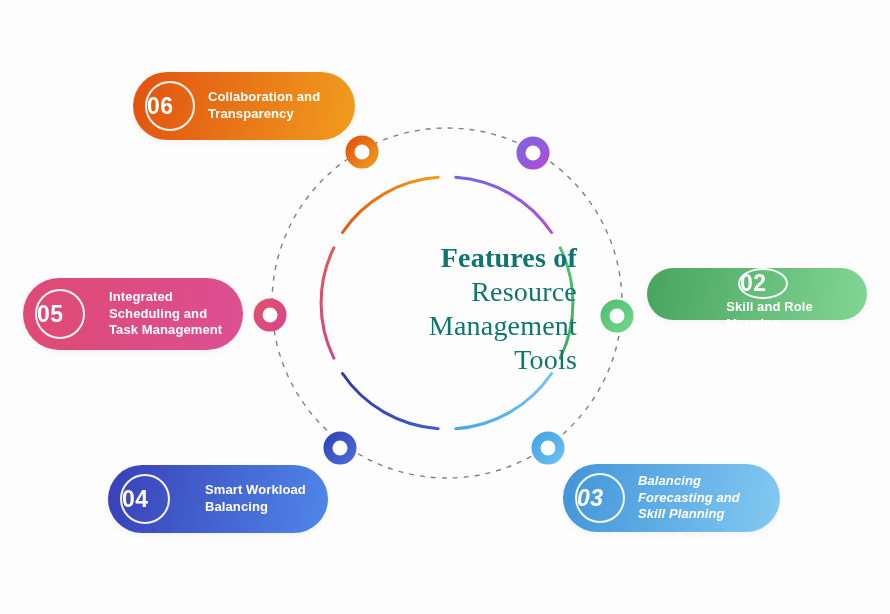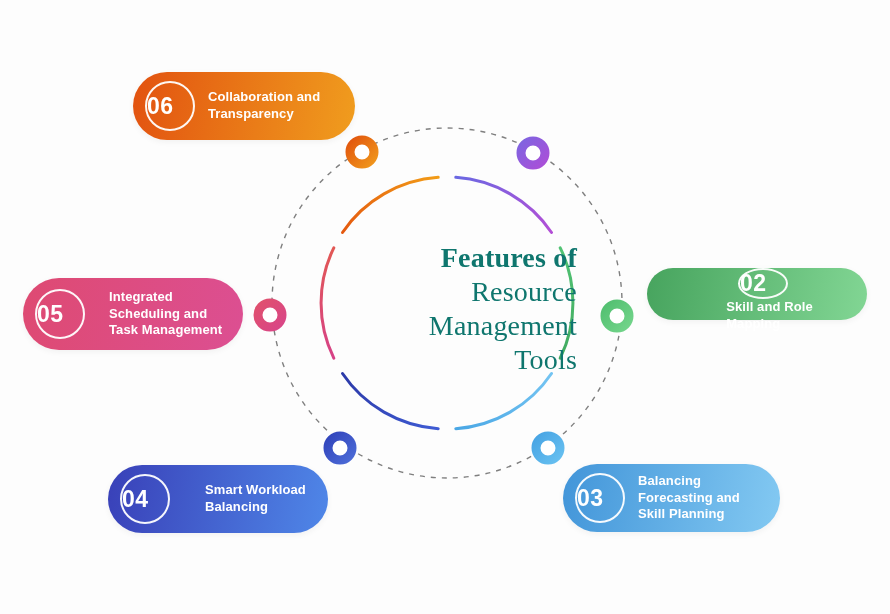--- a/index.html
+++ b/index.html
@@ -130,21 +130,21 @@
   <div class="pill p02" style="background: linear-gradient(100deg, rgb(71, 164, 94), rgb(130, 214, 148));">
     <div class="badge">
         <span>02</span>
       </div>
     <div class="label">
       <div>Skill and Role</div>
       <div>Mapping</div>
     </div>
   </div>
 
-  <div class="pill p03" style="background: linear-gradient(100deg, rgb(66, 149, 217), rgb(131, 201, 242));">
+  <div class="pill p03" style="background: linear-gradient(100deg, rgb(66, 149, 217), rgb(131, 201, 242)); font-style: italic;">
     <div class="badge">
         <span>03</span>
       </div>
     <div class="label">
       <div>Balancing</div>
       <div>Forecasting and</div>
       <div>Skill Planning</div>
     </div>
   </div>
 

